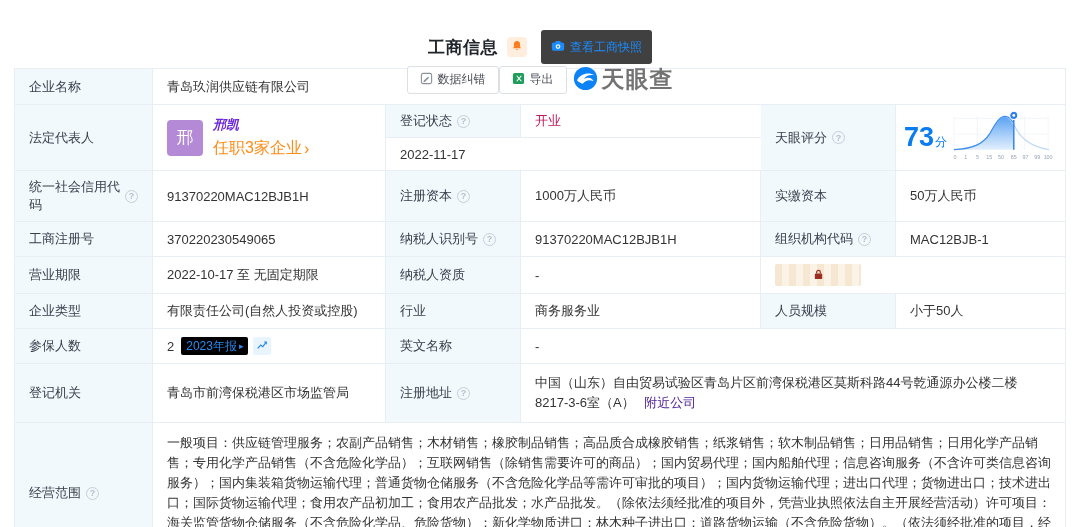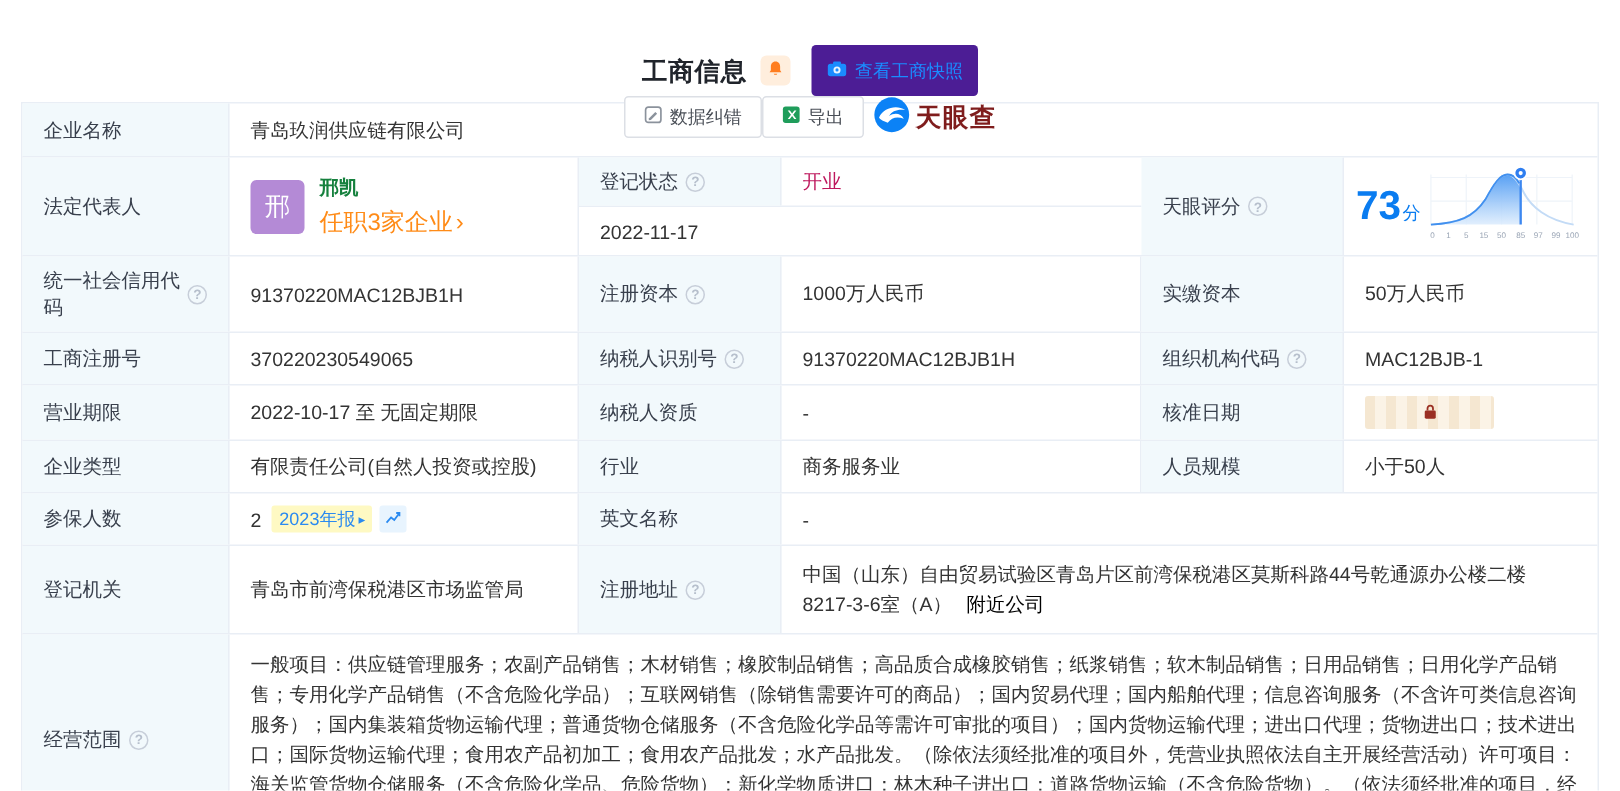--- a/index.html
+++ b/index.html
@@ -7,63 +7,63 @@
     font-family:"Liberation Sans","DejaVu Sans",sans-serif; color:#333; font-size:13px; }
   .page { padding:30px 14px 0 14px; }
 
   
   .hdr { display:flex; align-items:center; justify-content:space-between; height:32px; margin-bottom:6px;flex-direction:column; }
   .hdr-left { display:flex; align-items:center; }
   .hdr-title { font-size:17px; font-weight:700; color:#20242b; letter-spacing:.5px; }
   .bell-badge { width:20px; height:20px; margin-left:9px; background:#ffeedd; border-radius:4px;
     display:flex; align-items:center; justify-content:center; cursor:pointer; }
   .snap-btn { display:flex; align-items:center; gap:5px; margin-left:14px; height:26px; padding:17px 10px;
-    background:#4c1d95; border-radius:3px; color:#1a8cff; font-size:12px; cursor:pointer; border:none; }
+    background:#404040; border-radius:3px; color:#1a8cff; font-size:12px; cursor:pointer; border:none; }
   .hdr-right { display:flex; align-items:center; gap:0; }
   .ghost-btn { display:flex; align-items:center; gap:5px; height:28px; padding:0 12px; background:#fff;
     border:1px solid #dcdfe5; border-radius:3px; font-size:12px; color:#4a4f57; cursor:pointer; }
   .logo { display:flex; align-items:center; gap:4px; margin-left:6px; cursor:pointer; }
-  .logo-text { font-size:17px; font-weight:800; color:#7f1d1d; letter-spacing:1px; }
+  .logo-text { font-size:23px; font-weight:800; color:#737373; letter-spacing:1px; }
 
   
   .tbl { border:1px solid #e9eef5; width:1052px; }
   .row { display:flex; border-bottom:1px solid #e9eef5; }
   .row:last-child { border-bottom:none; }
   .cell { display:flex; align-items:center; padding:7px 14px; border-right:1px solid #e9eef5; min-height:34px; }
   .cell:last-child { border-right:none; }
   .lbl { background:#f2f9fc; color:#39404d; flex-shrink:0; }
   .w-l1{width:138px;} .w-v1{width:233px;} .w-l2{width:135px;} .w-v2{width:240px;} .w-l3{width:135px;}
   .grow { flex:1; }
   .help { display:inline-flex; width:13px; height:13px; margin-left:5px; border:1px solid #c7ced9;
     border-radius:50%; color:#b6bfcc; font-size:9px; align-items:center; justify-content:center;
     flex-shrink:0; cursor:pointer; font-weight:700; }
-  a.blue { color:#000000; text-decoration:none; cursor:pointer; }
+  a.blue { color:#4c1d95; text-decoration:none; cursor:pointer; }
   .dash { color:#333; }
 
   
   .legal-val { display:flex; align-items:center; gap:10px; }
   .avatar { width:36px; height:36px; background:#b48ad6; border-radius:4px; color:#fff; font-size:17px;
     display:flex; align-items:center; justify-content:center; cursor:pointer; flex-shrink:0; }
-  .legal-name { color:#15803d; font-weight:600; cursor:pointer; }
+  .legal-name { color:#6d28d9; font-weight:600; cursor:pointer;font-style:italic; }
   .legal-pos { color:#ff8b17; font-size:16px; margin-top:4px; cursor:pointer; display:flex; align-items:center; }
   .mid2 { display:flex; flex-direction:column; width:375px; }
   .mid2 .sub { display:flex; height:33px; }
   .mid2 .sub:first-child { border-bottom:1px solid #e9eef5; }
   .mid2 .cell { min-height:32px; }
   .status-open { color:#be185d; }
 
   
   .score-cell { display:flex; align-items:center; padding:4px 8px; }
   .score-num { font-size:27px; font-weight:800; color:#0a7cf0; line-height:1; }
   .score-unit { font-size:12px; color:#0a7cf0; margin:10px 2px 0 1px; }
   .score-chart { margin-left:2px; cursor:pointer; }
 
   
   .mini-badge { display:inline-flex; align-items:center; gap:2px; height:18px; padding:0 5px; margin-left:7px;
-    background:#fef9c3; border-radius:2px; color:#2a8af0; font-size:12px; cursor:pointer; }
+    background:#000000; border-radius:2px; color:#2a8af0; font-size:12px; cursor:pointer; }
   .icon-badge { display:inline-flex; width:18px; height:18px; margin-left:5px; background:#e8f4fe;
     border-radius:2px; align-items:center; justify-content:center; cursor:pointer; }
 
   
   .lock-box { width:86px; height:22px; border-radius:2px; display:flex; align-items:center; justify-content:center;
     background:repeating-linear-gradient(90deg,#f5e7d1 0 7px,#fbf3e6 7px 14px); cursor:pointer; }
 
   
   .addr-cell, .scope-cell { display:block; line-height:20px; padding:9px 14px; }
   .scope-cell { padding:10px 14px; }
@@ -238,21 +238,20 @@
         <span class="help">?</span>
       </div>
       <div class="cell grow">MAC12BJB-1</div>
     </div>
 
     <div class="row">
       <div class="cell lbl w-l1">营业期限</div>
       <div class="cell w-v1">2022-10-17 至 无固定期限</div>
       <div class="cell lbl w-l2">纳税人资质</div>
       <div class="cell w-v2 dash">-</div>
-      <div class="cell lbl w-l3">核准日期</div>
       <div class="cell grow">
         <div class="lock-box">
           <span>
             <svg viewBox="0 0 12 12" width="11" height="11">
                 <rect x="2" y="5" width="8" height="6" rx="1" fill="#9a2f23"></rect>
                 <path d="M4 5V3.6a2 2 0 0 1 4 0V5" fill="none" stroke="#9a2f23" stroke-width="1.3"></path>
               </svg>
           </span>
         </div>
       </div>

